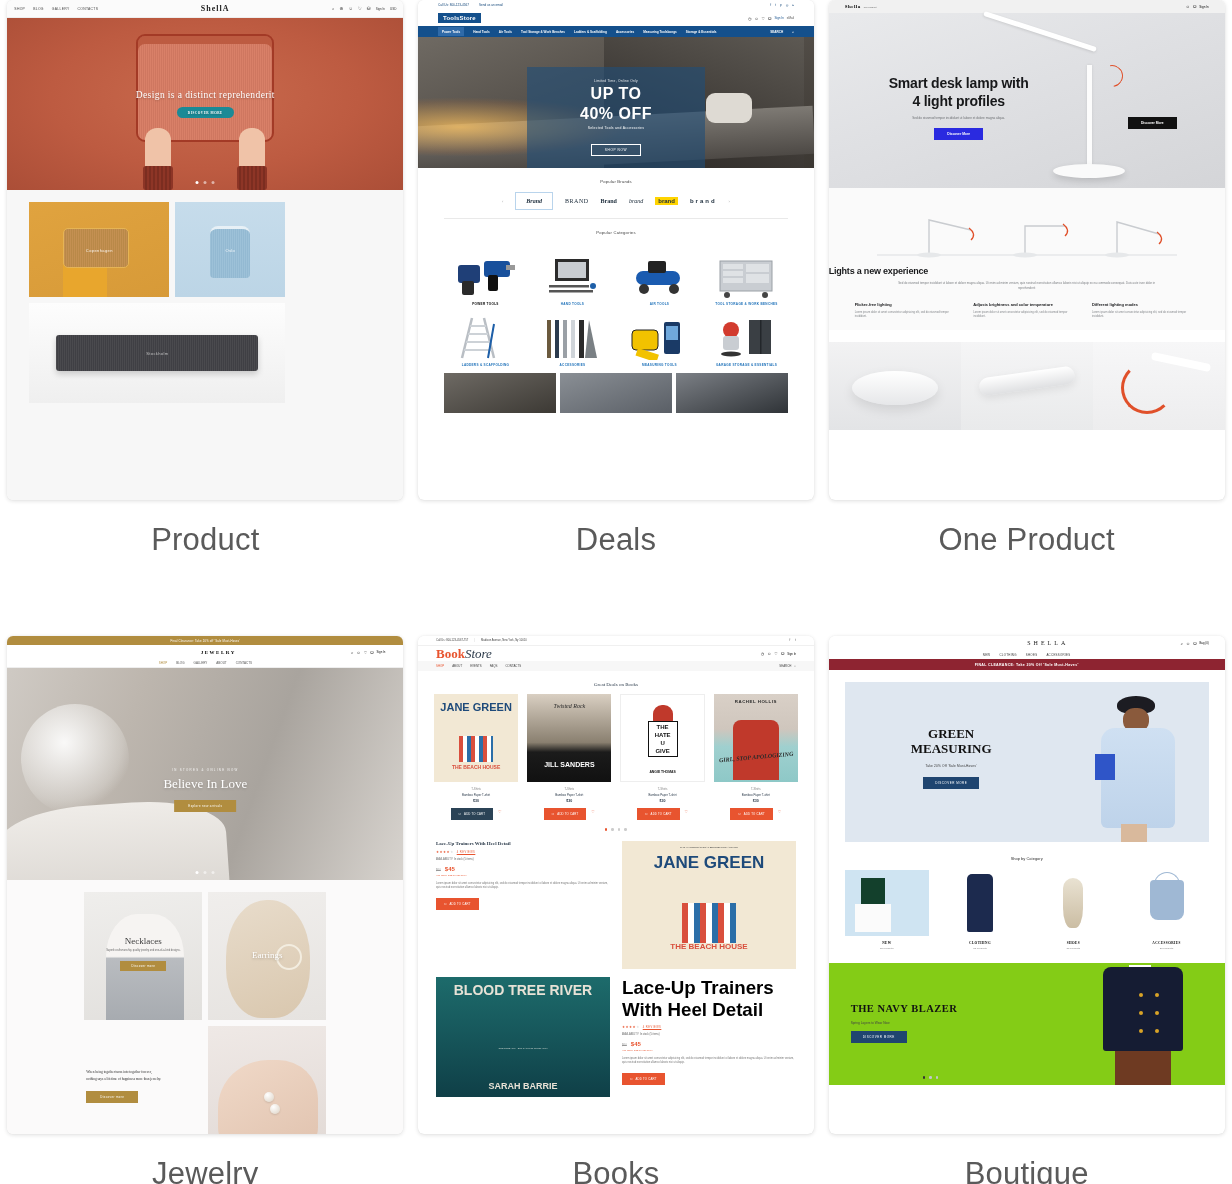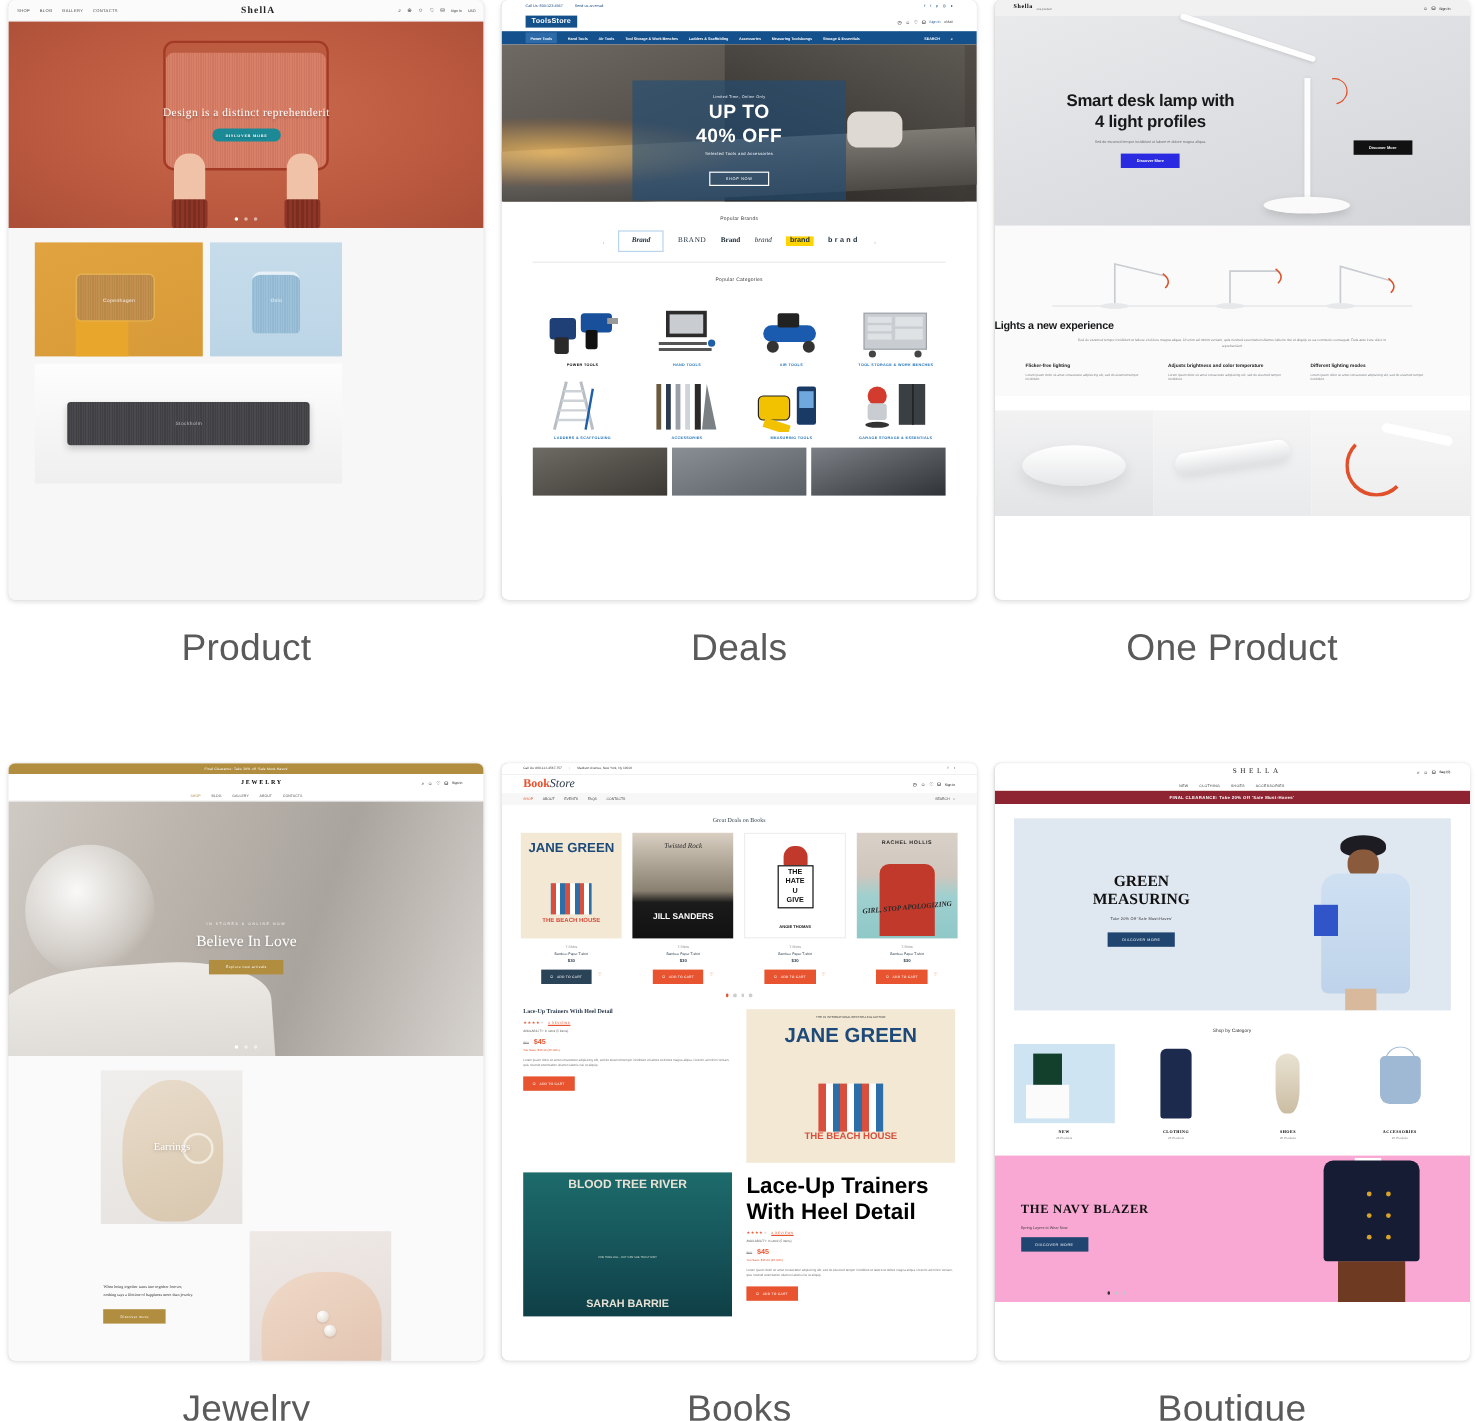--- a/index.html
+++ b/index.html
@@ -201,21 +201,21 @@
   .jw-t3 { position:relative; height:120px; background:linear-gradient(170deg,#efe9e6,#e2dad6); overflow:hidden;}
   .jw-t3 .hand2 { position:absolute; left:10px; bottom:-10px; width:100px;height:96px;
      background:linear-gradient(150deg,#f0d9c8,#e0c2ae); border-radius:50% 40% 30% 30%;}
   .jw-t3 .pearl { position:absolute; width:10px;height:10px;border-radius:50%;
      background:radial-gradient(circle at 35% 30%,#fff,#dcd2c4); box-shadow:0 1px 2px rgba(0,0,0,.12);}
 
   
   .bk-top { height:10px; background:#fff; display:flex; align-items:center; justify-content:space-between;
             padding:0 18px; font-size:2.7px; color:#444; border-bottom:1px solid #f0f0f0;}
   .bk-head { height:15px; background:#fff; display:flex;align-items:center;justify-content:space-between;padding:0 18px;}
-  .bk-logo { font-size:10px; font-family:"Liberation Serif",serif;}
+  .bk-logo { font-size:13px; font-family:"Liberation Serif",serif;}
   .bk-logo .b { color:#e8542f; font-weight:700;}
   .bk-logo .s { color:#2b3a4a; font-style:italic;}
   .bk-nav { height:10px; background:#f7f7f7; display:flex;align-items:center;justify-content:space-between;
             padding:0 18px; font-size:2.9px; color:#444;}
   .bk-nav .l { display:flex; gap:8px;}
   .bk-nav .hot { color:#e8542f;}
   .bk-sec { text-align:center; font-family:"Liberation Serif",serif; font-size:5px; color:#2b3a4a; padding:11px 0 7px;}
   .bk-grid { display:grid; grid-template-columns:repeat(4,1fr); gap:9px; padding:0 16px;}
   .bk-card { text-align:center;}
   .cover { height:88px; position:relative; overflow:hidden;}
@@ -259,21 +259,21 @@
   .save { font-size:2.5px; color:#e8542f; margin-top:2px;}
   .lorem { font-size:2.6px; color:#777; line-height:1.75; margin-top:5px;}
   .bigcover { height:128px; background:#f2e8d4; position:relative; overflow:hidden;}
   .bigcover .kicker{ position:absolute;top:5px;left:0;right:0;text-align:center;font-size:2.5px;color:#444;}
   .bigcover .t{ position:absolute;top:14px;left:0;right:0;text-align:center;font-weight:700;font-size:17px;color:#1e4a7a;line-height:.92;}
   .bigcover .bag{ position:absolute;left:50%;top:62px;transform:translateX(-50%);width:54px;height:40px;
      background:repeating-linear-gradient(90deg,#d94f3d 0 6px,#fff 6px 12px,#2b6ea8 12px 18px);}
   .bigcover .b{ position:absolute;bottom:18px;left:0;right:0;text-align:center;font-size:8px;font-weight:700;color:#d94f3d;}
   .bk-detail2 { display:grid; grid-template-columns: 1fr 1fr; gap:12px; padding:8px 18px 0;}
   .c5 { height:120px; background:linear-gradient(180deg,#1d6b6b 0%,#17585c 45%,#0f3f47 100%); position:relative; overflow:hidden;}
-  .c5 .t { position:absolute; top:6px;left:0;right:0;text-align:center;font-weight:700;font-size:10px;color:#e8e2d6;line-height:1;}
+  .c5 .t { position:absolute; top:6px;left:0;right:0;text-align:center;font-weight:700;font-size:14px;color:#e8e2d6;line-height:1;}
   .c5 .b { position:absolute; bottom:6px;left:0;right:0;text-align:center;font-weight:700;font-size:9px;color:#e8e2d6;line-height:1;}
   .c5 .mid { position:absolute; top:70px;left:0;right:0;text-align:center;font-size:2.3px;color:#cfd8d2;}
 
   
   .bt-head { height:14px; background:#fff; display:flex;align-items:center;justify-content:space-between;padding:0 16px;}
   .bt-logo { font-family:"Liberation Serif",serif; font-size:6px; letter-spacing:3px; color:#1a1a1a;}
   .bt-nav { height:9px; background:#fff; display:flex;align-items:center;justify-content:center;gap:9px;
             font-size:2.9px; color:#333; letter-spacing:.3px;}
   .bt-banner { height:11px; background:#8e2431; color:#fff; display:flex;align-items:center;justify-content:center;
                font-size:3.6px; font-weight:700; letter-spacing:.3px;}
@@ -300,21 +300,21 @@
   .bi1 .jk { position:absolute; left:16px; top:8px; width:24px;height:30px;background:#13402c;}
   .bi1 .sk { position:absolute; left:10px; top:34px; width:36px;height:28px;background:#fbfbfb;}
   .bi2 .dr { position:absolute; left:50%;top:4px;transform:translateX(-50%); width:26px;height:58px;
              background:#1c2a4e; border-radius:5px 5px 2px 2px;}
   .bi3 .sd { position:absolute; left:50%;top:8px;transform:translateX(-50%); width:20px;height:50px;
              background:linear-gradient(180deg,#e9e2d2,#cbbda3); border-radius:10px 10px 40% 40%;}
   .bi4 .bg { position:absolute; left:50%;top:10px;transform:translateX(-50%); width:34px;height:40px;
              background:#9fb8d4; border-radius:4px 4px 8px 8px;}
   .bi4 .hd { position:absolute; left:50%;top:2px;transform:translateX(-50%); width:26px;height:16px;
              border:1.6px solid #9fb8d4; border-bottom:none; border-radius:13px 13px 0 0;}
-  .bt-promo { margin-top:13px; height:122px; background:#f9a8d4; position:relative; overflow:hidden;}
+  .bt-promo { margin-top:13px; height:122px; background:#84cc16; position:relative; overflow:hidden;}
   .bt-promo h2 { position:absolute; left:22px; top:40px; font-family:"Liberation Serif",serif;
                  font-size:10.5px; font-weight:700; letter-spacing:.5px; color:#111;}
   .bt-promo p { position:absolute; left:22px; top:58px; font-size:3.2px; color:#444;}
   .bt-promo .btn-navy { position:absolute; left:22px; top:68px; margin:0;}
   .bt-promo .blz { position:absolute; right:34px; top:0; width:96px;height:122px;}
   .bt-promo .blz .jacket { position:absolute; left:8px; top:4px; width:80px;height:84px;background:#151c33;border-radius:8px 8px 3px 3px;}
   .bt-promo .blz .shirt { position:absolute; left:34px; top:2px; width:22px;height:34px;background:#fff;}
   .bt-promo .blz .pants { position:absolute; left:20px; bottom:0; width:56px;height:34px;background:#6e3a22;}
   .bt-promo .blz b { position:absolute; width:4px;height:4px;border-radius:50%;background:#d9a327;}
   .bt-dots { position:absolute; bottom:6px; left:94px; display:flex; gap:4px;}
@@ -666,20 +666,28 @@
           <span class="gold-btn">Explore new arrivals</span>
         </div>
         <div class="dots">
           <i class="on"></i>
           <i></i>
           <i></i>
         </div>
       </div>
       <div class="jw-body">
         <div class="jw-grid">
+          <div class="jw-t jw-t1">
+            <div class="torso"></div>
+            <div class="jw-cap">
+              <h3>Necklaces</h3>
+              <p>Superb craftsmanship, quality jewelry and one-of-a-kind designs.</p>
+              <span class="gold-btn">Discover more</span>
+            </div>
+          </div>
           <div class="jw-t jw-t2">
             <div class="face"></div>
             <div class="ear"></div>
             <div class="jw-cap2">
               <h3>Earrings</h3>
             </div>
           </div>
         </div>
         <div class="jw-row2">
           <div class="jw-quote">

